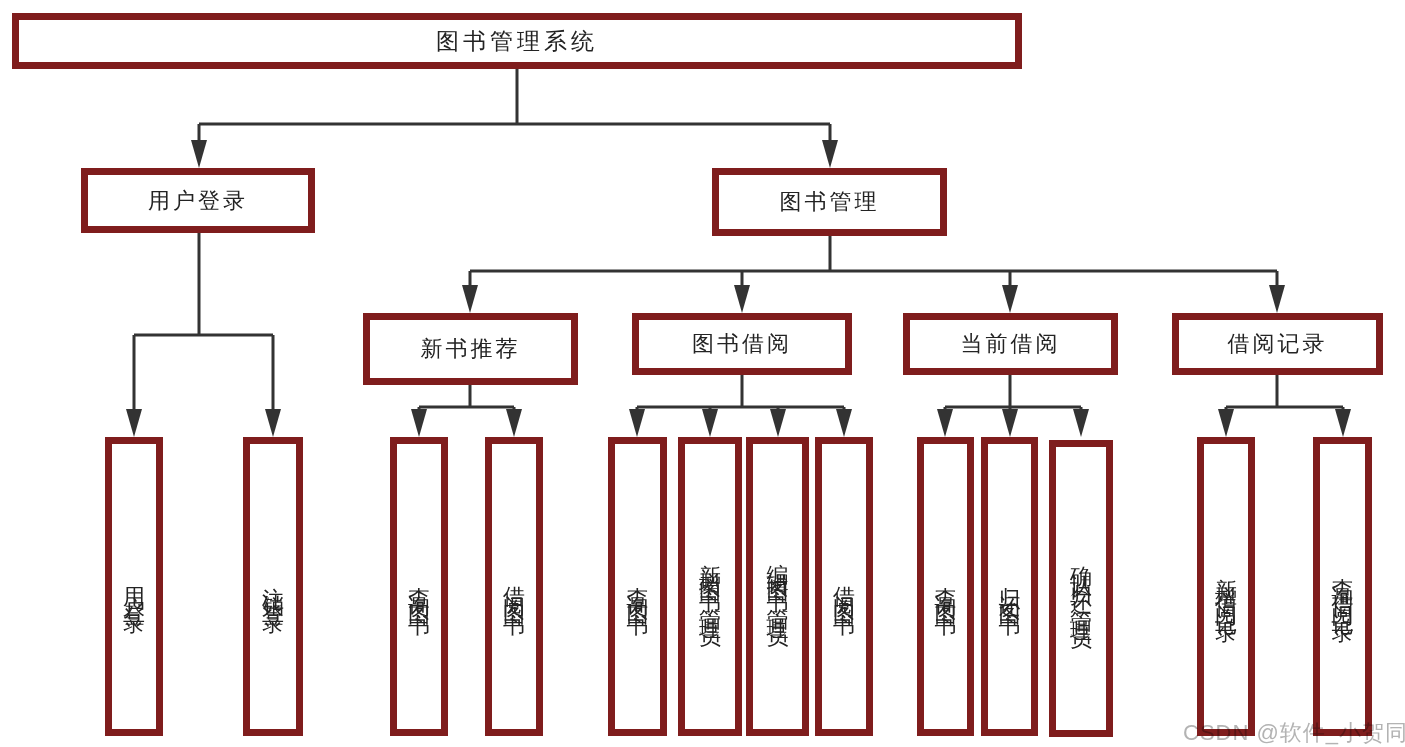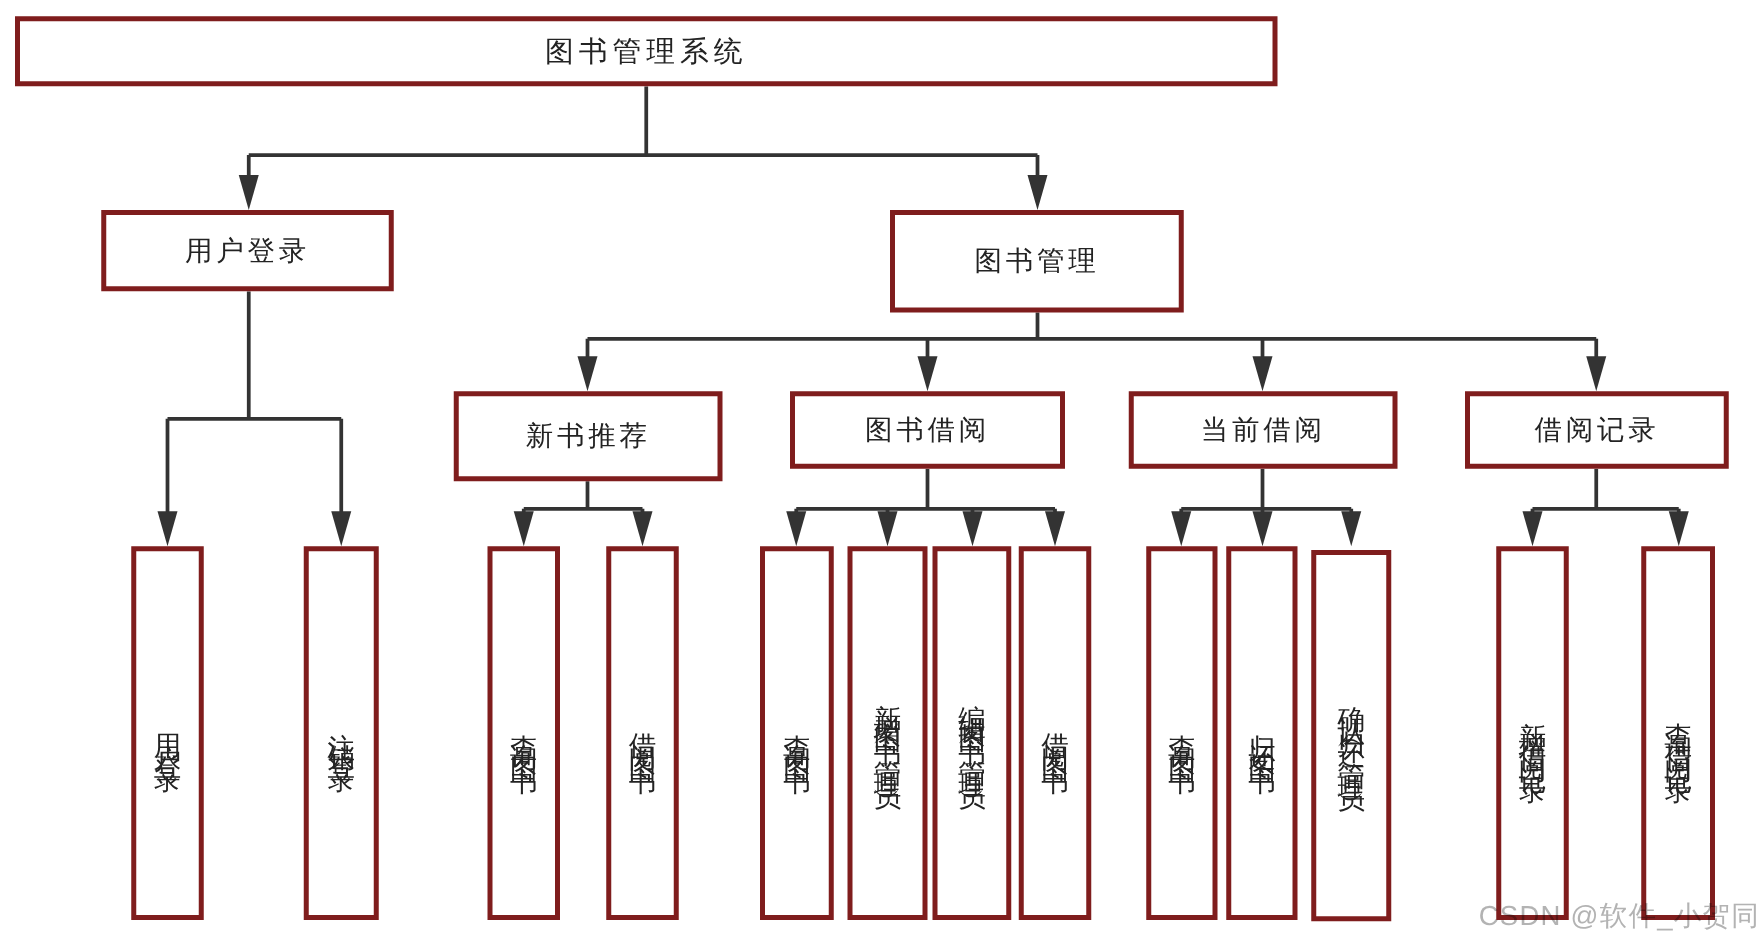--- a/index.html
+++ b/index.html
@@ -7,21 +7,21 @@
     position:relative;
     width:1405px;height:747px;
     background:#ffffff;
     font-family:"Liberation Sans", sans-serif;
     overflow:hidden;
   }
   .connectors{position:absolute;left:0;top:0;width:1405px;height:747px;}
   .node{
     position:absolute;
     box-sizing:border-box;
-    border:4px solid #7f1d1d;
+    border:7px solid #7f1d1d;
     background:#ffffff;
     display:flex;
     align-items:center;
     justify-content:center;
     color:#232323;
     white-space:nowrap;
   }
   .h{font-size:22px;letter-spacing:3px;}
   .root{font-size:23px;letter-spacing:4px;}
   .v{
@@ -82,21 +82,21 @@
       <path d="M1002,409 L1018,409 L1010,437 Z"></path>
       <path d="M1073,409 L1089,409 L1081,437 Z"></path>
       <path d="M1218,409 L1234,409 L1226,437 Z"></path>
       <path d="M1335,409 L1351,409 L1343,437 Z"></path>
     </g>
   </svg>
 
   <div class="node h root" style="left:12px;top:13px;width:1010px;height:56px">图书管理系统</div>
 
   <div class="node h" style="left:81px;top:168px;width:234px;height:65px">用户登录</div>
-  <div class="node h" style="left:712px;top:168px;width:235px;height:82px">图书管理</div>
+  <div class="node h" style="left:712px;top:168px;width:235px;height:68px">图书管理</div>
 
   <div class="node h" style="left:363px;top:313px;width:215px;height:72px">新书推荐</div>
   <div class="node h" style="left:903px;top:313px;width:215px;height:62px">当前借阅</div>
   <div class="node h" style="left:632px;top:313px;width:220px;height:62px">图书借阅</div>
   <div class="node h" style="left:1172px;top:313px;width:211px;height:62px">借阅记录</div>
 
   <div class="node v" style="left:105px;top:437px;width:58px;height:299px">用户登录</div>
   <div class="node v" style="left:243px;top:437px;width:60px;height:299px">注销登录</div>
 
   <div class="node v" style="left:390px;top:437px;width:58px;height:299px">查询图书</div>

